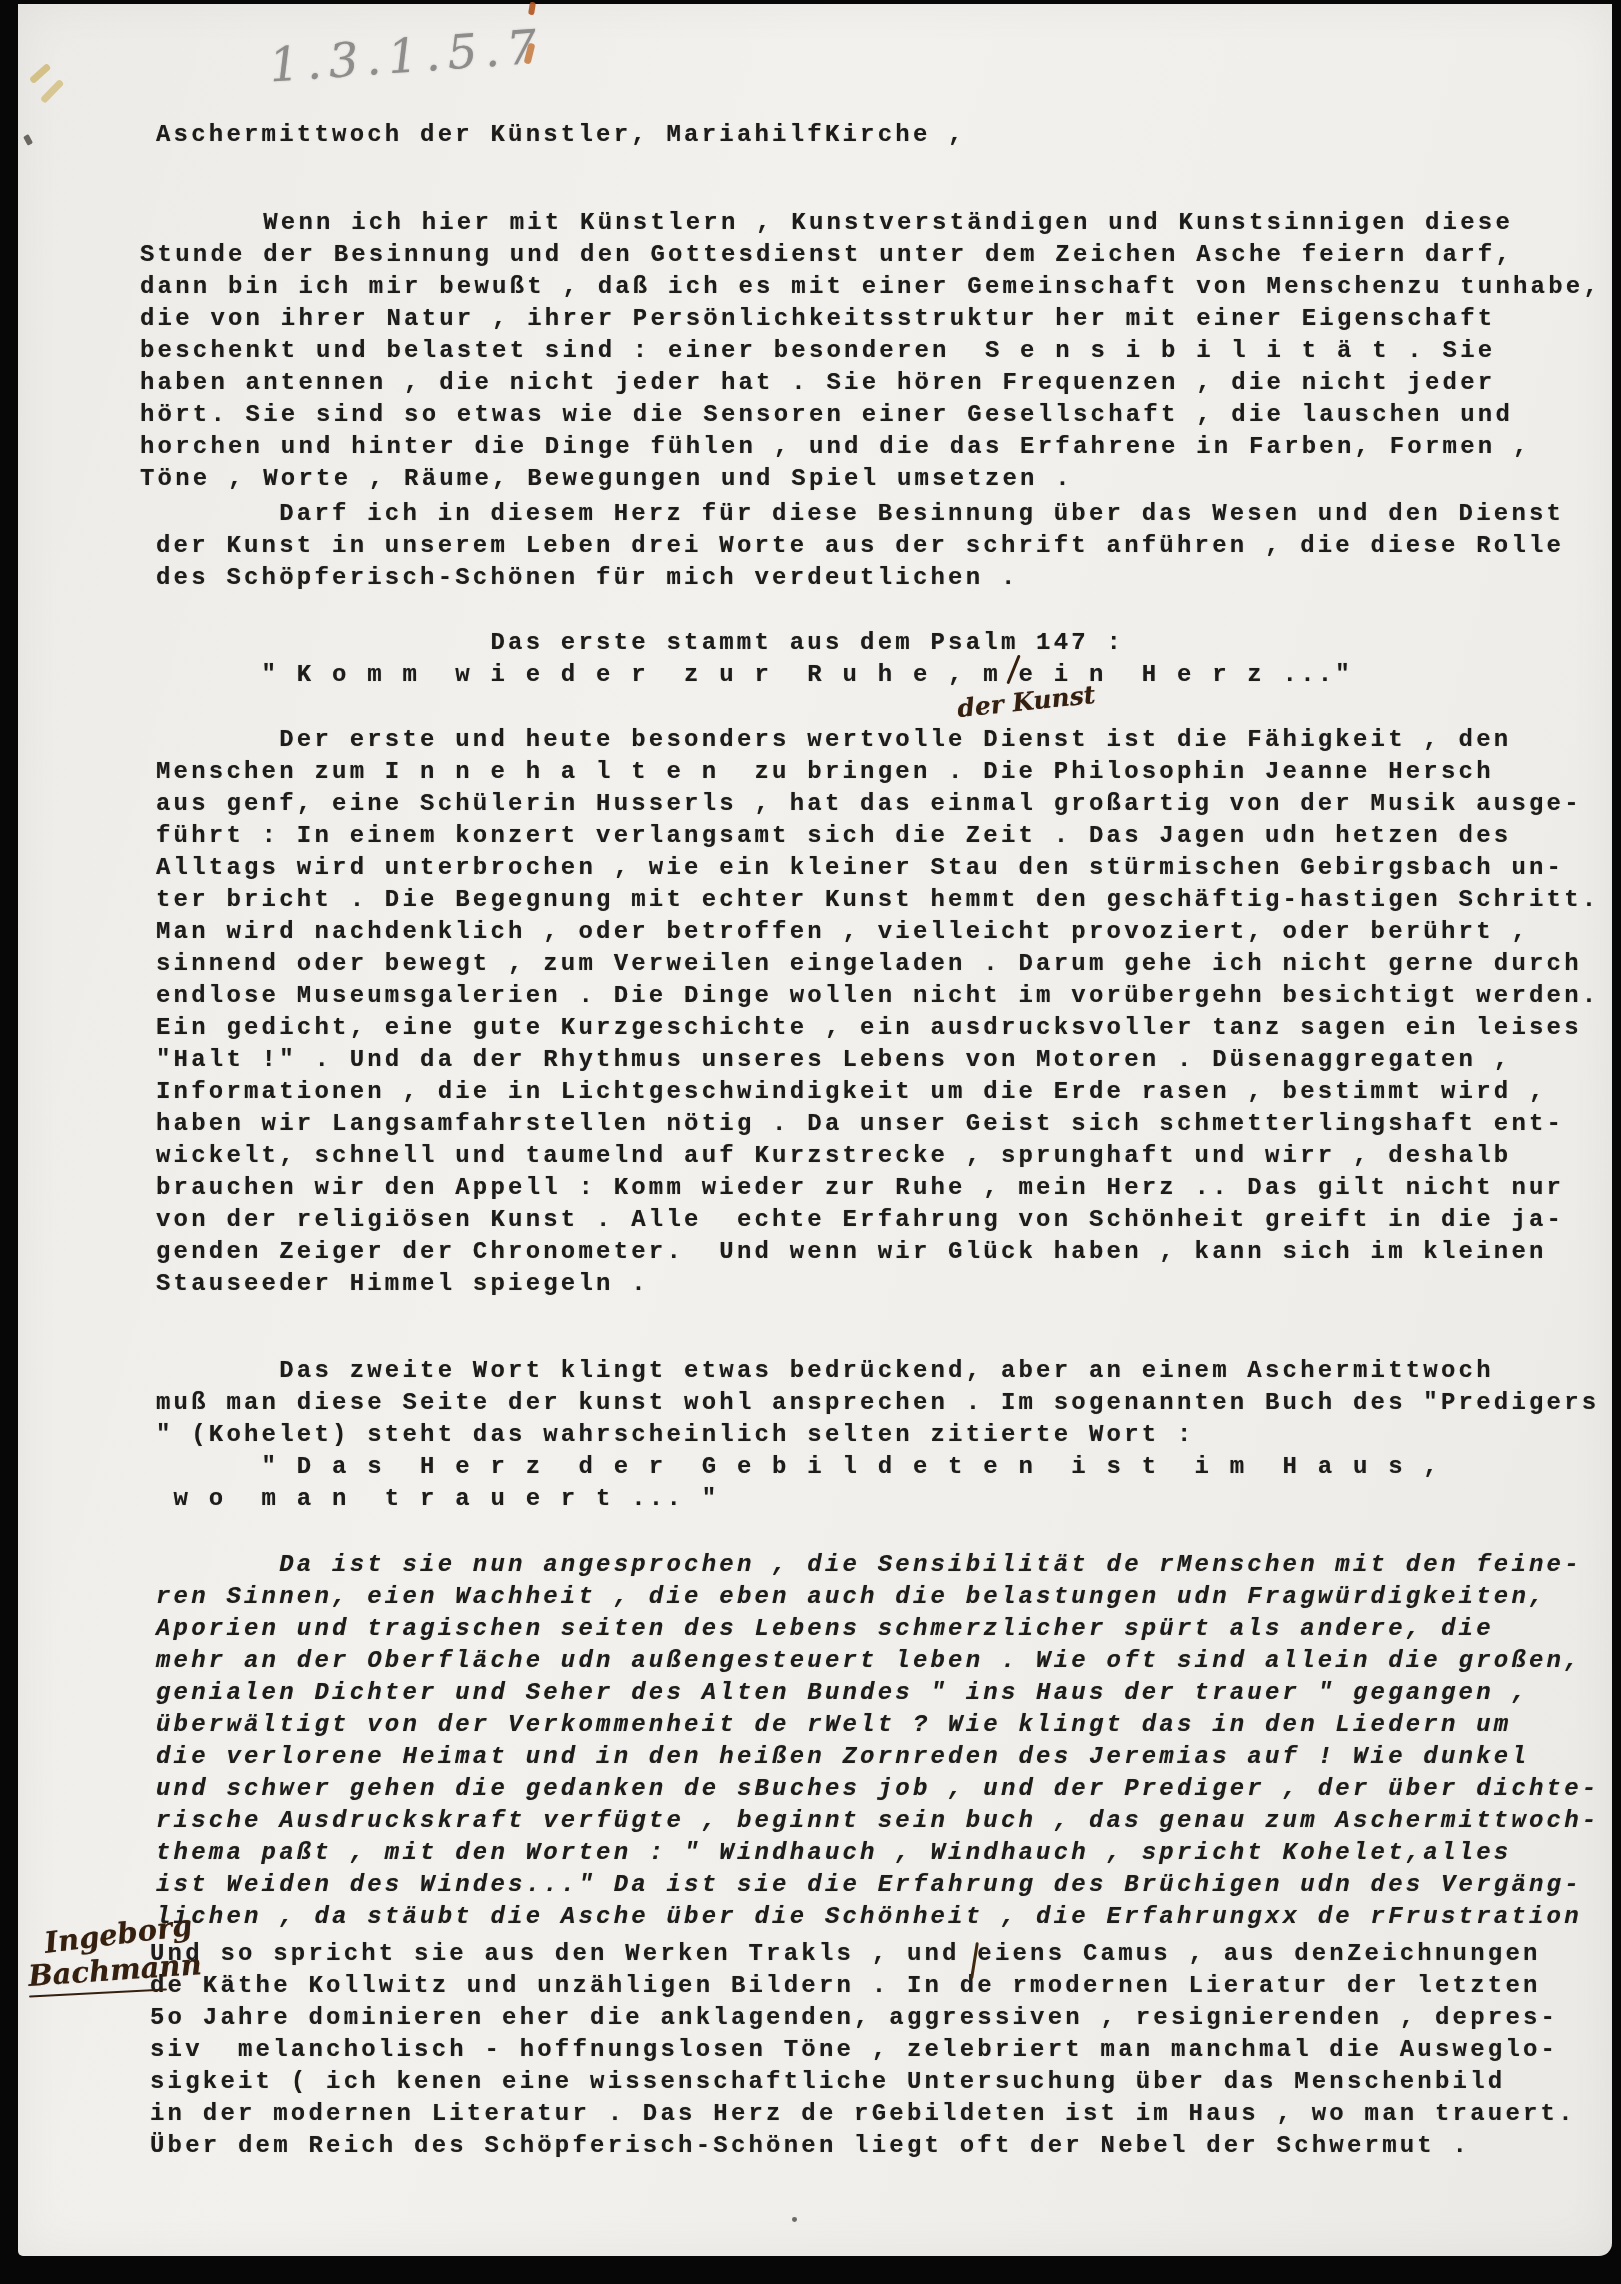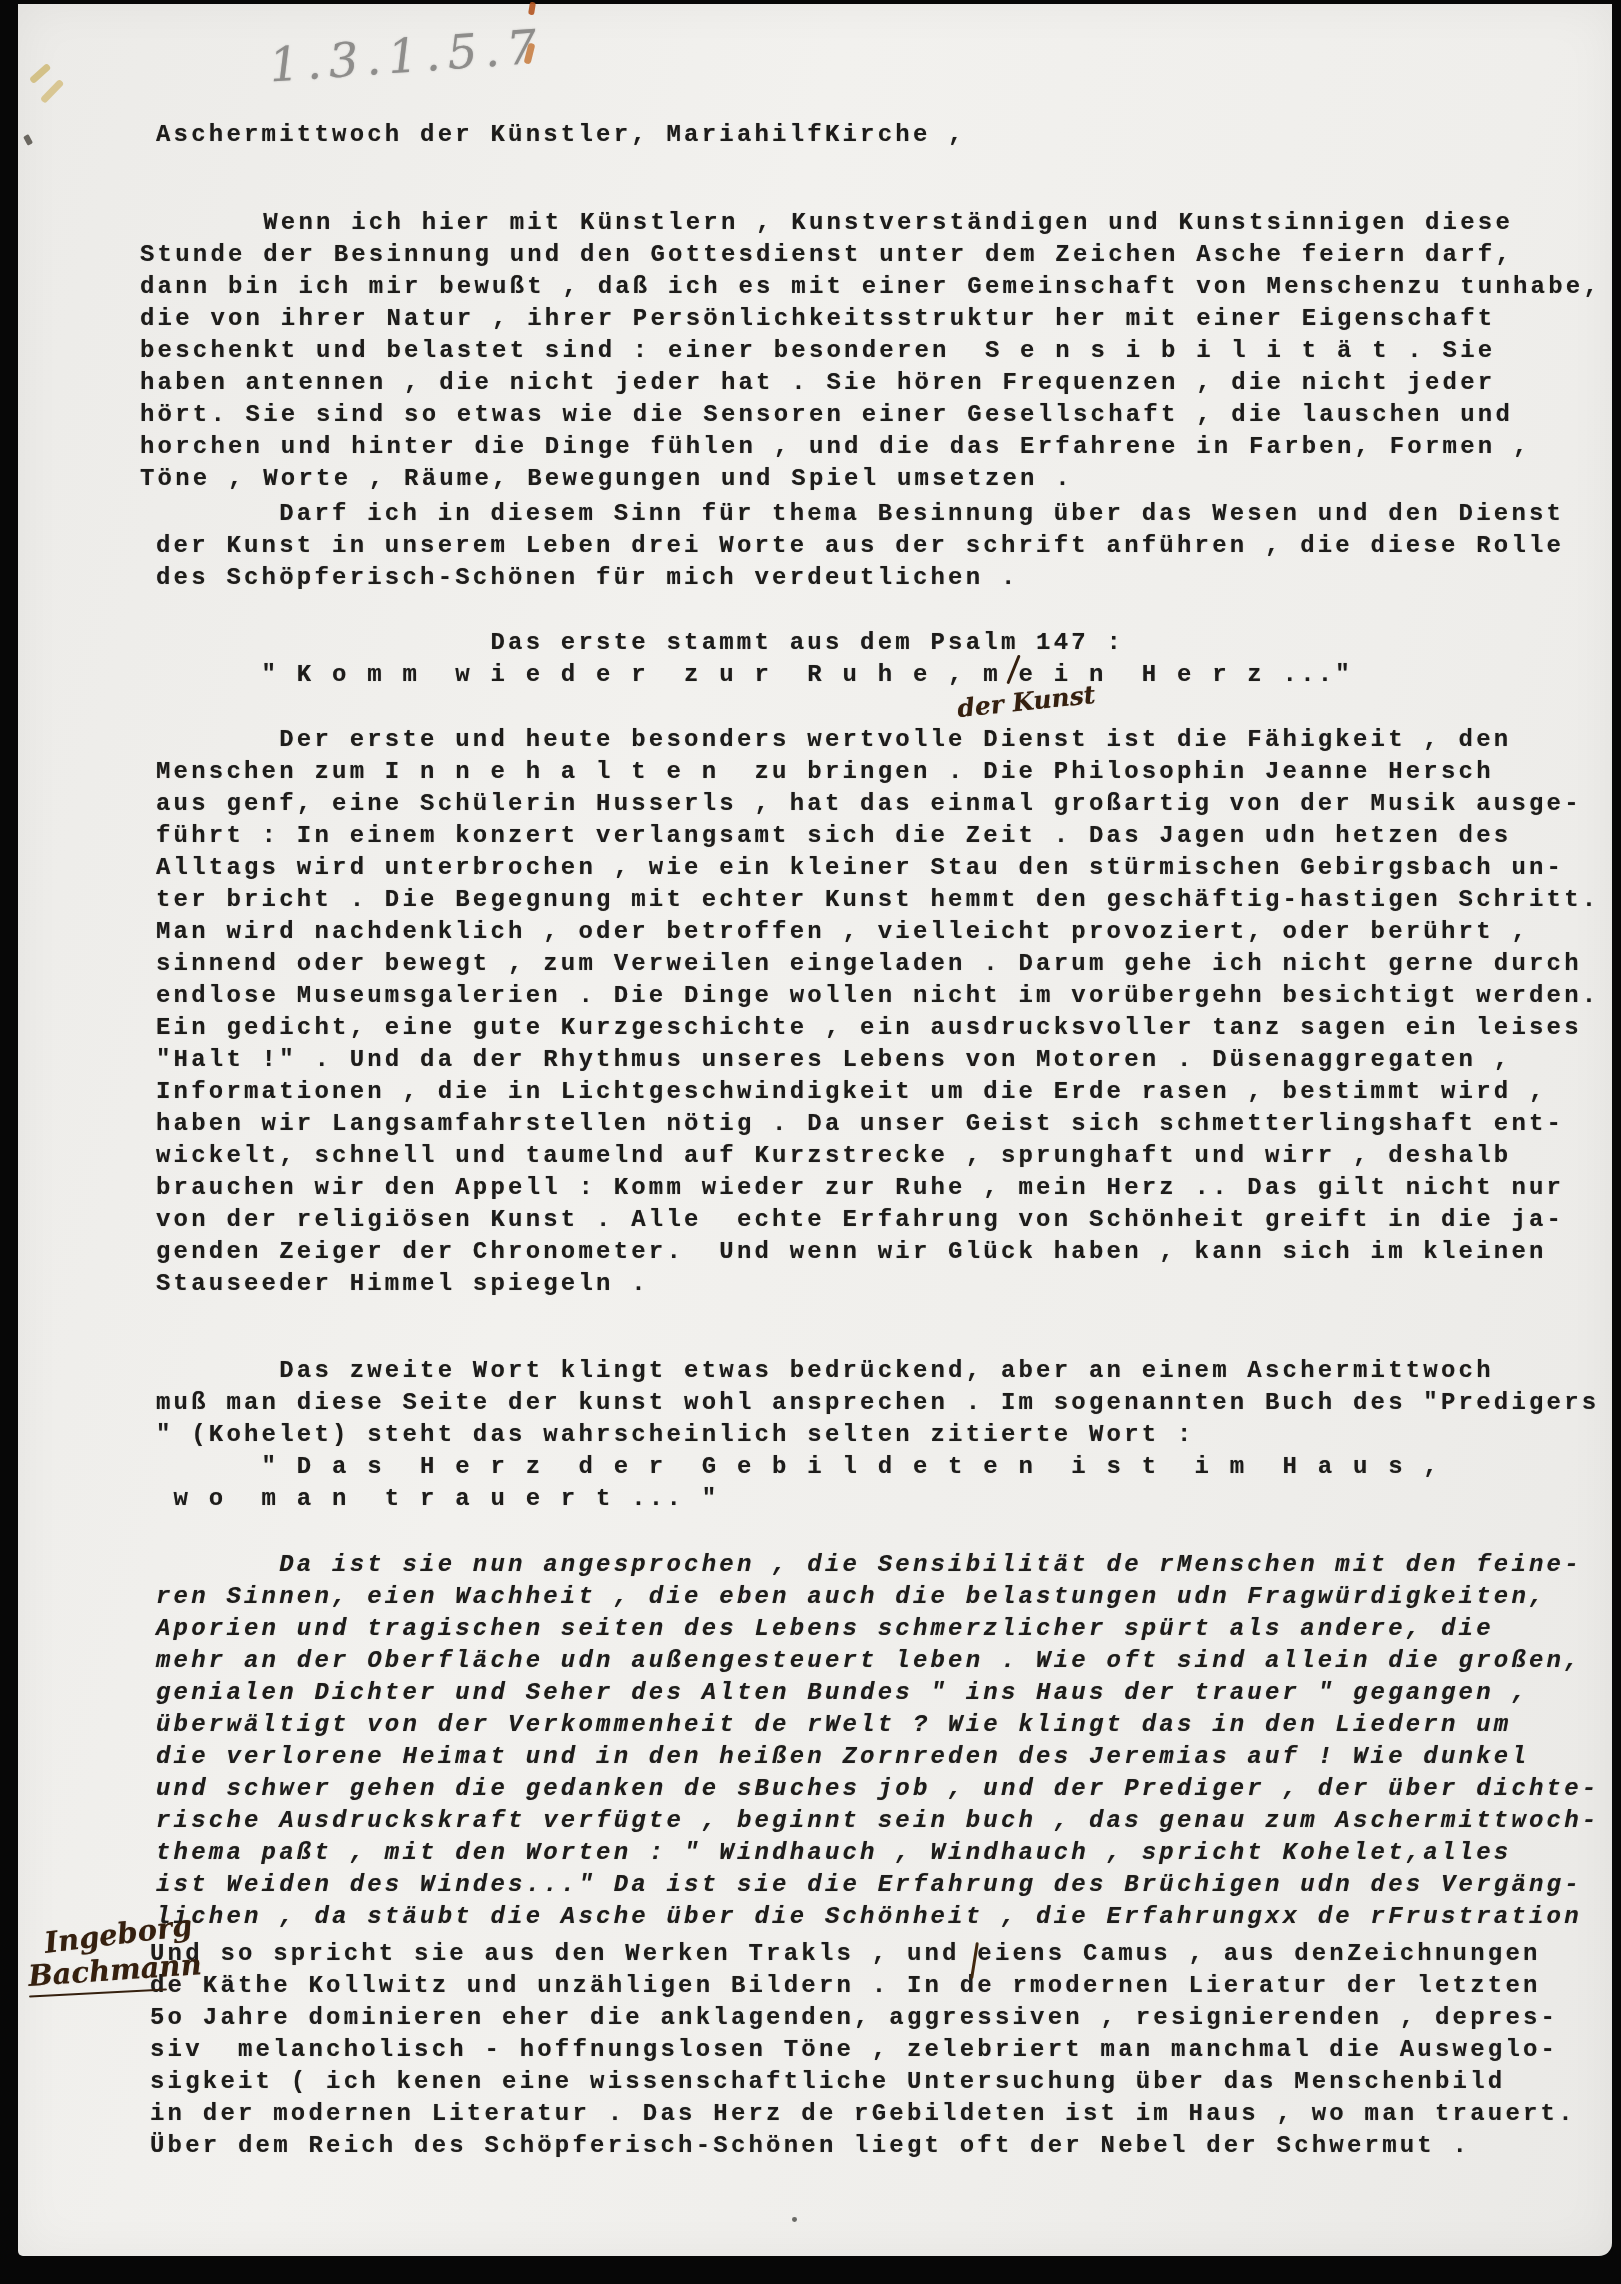--- a/index.html
+++ b/index.html
@@ -62,21 +62,21 @@
   <pre class="type" style="left:114px;top:195px;">       Wenn ich hier mit Künstlern , Kunstverständigen und Kunstsinnigen diese
 Stunde der Besinnung und den Gottesdienst unter dem Zeichen Asche feiern darf,
 dann bin ich mir bewußt , daß ich es mit einer Gemeinschaft von Menschenzu tunhabe,
 die von ihrer Natur , ihrer Persönlichkeitsstruktur her mit einer Eigenschaft
 beschenkt und belastet sind : einer besonderen  S e n s i b i l i t ä t . Sie
 haben antennen , die nicht jeder hat . Sie hören Frequenzen , die nicht jeder
 hört. Sie sind so etwas wie die Sensoren einer Gesellschaft , die lauschen und
 horchen und hinter die Dinge fühlen , und die das Erfahrene in Farben, Formen ,
 Töne , Worte , Räume, Bewegungen und Spiel umsetzen .</pre>
 
-  <pre class="type" style="left:130px;top:486px;">       Darf ich in diesem Sinn für thema Besinnung über das Wesen und den Dienst
+  <pre class="type" style="left:130px;top:486px;">       Darf ich in diesem Herz für diese Besinnung über das Wesen und den Dienst
 der Kunst in unserem Leben drei Worte aus der schrift anführen , die diese Rolle
 des Schöpferisch-Schönen für mich verdeutlichen .</pre>
 
   <pre class="type" style="left:130px;top:615px;text-align:center;">      Das erste stammt aus dem Psalm 147 :
       " K o m m  w i e d e r  z u r  R u h e , m e i n  H e r z ..."</pre>
 
   <div class="hand ink" style="left:939px;top:683px;font-size:25px;transform:rotate(-6deg);">der Kunst</div>
 
   <div class="mark" style="left:994px;top:650px;width:3.2px;height:31px;background:#35200f;transform:rotate(22deg);border-radius:1.6px;"></div>
 

